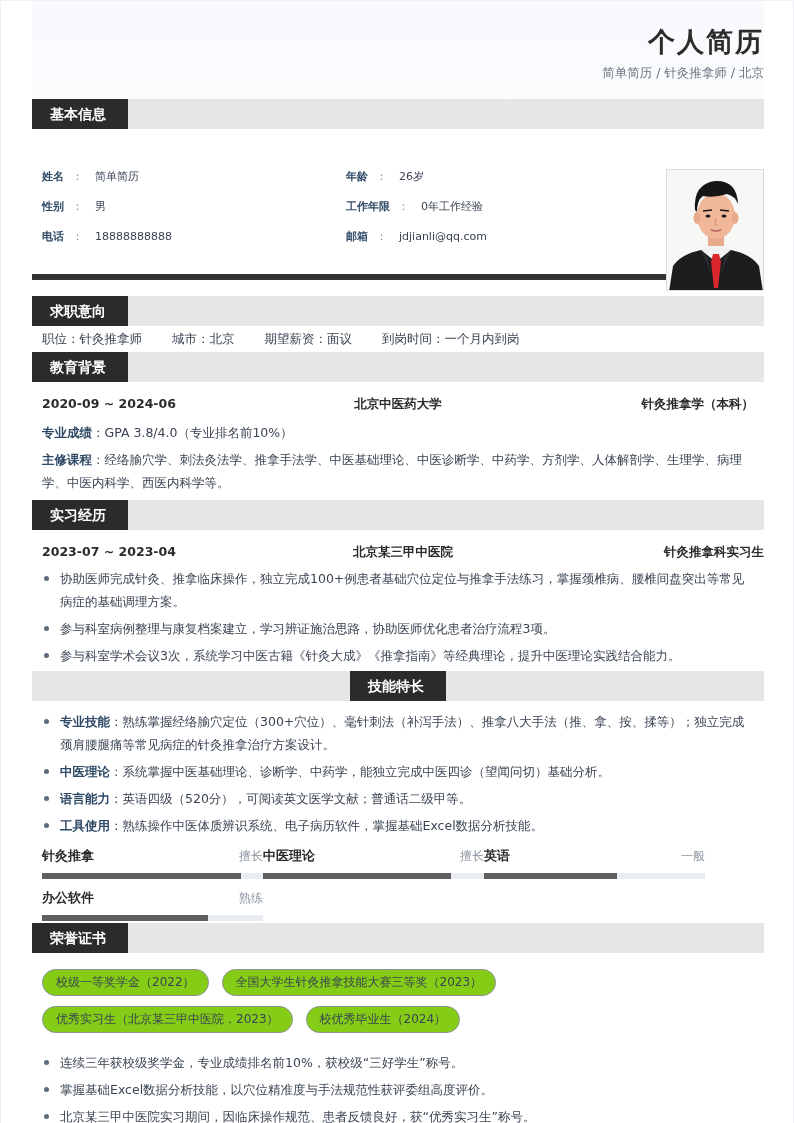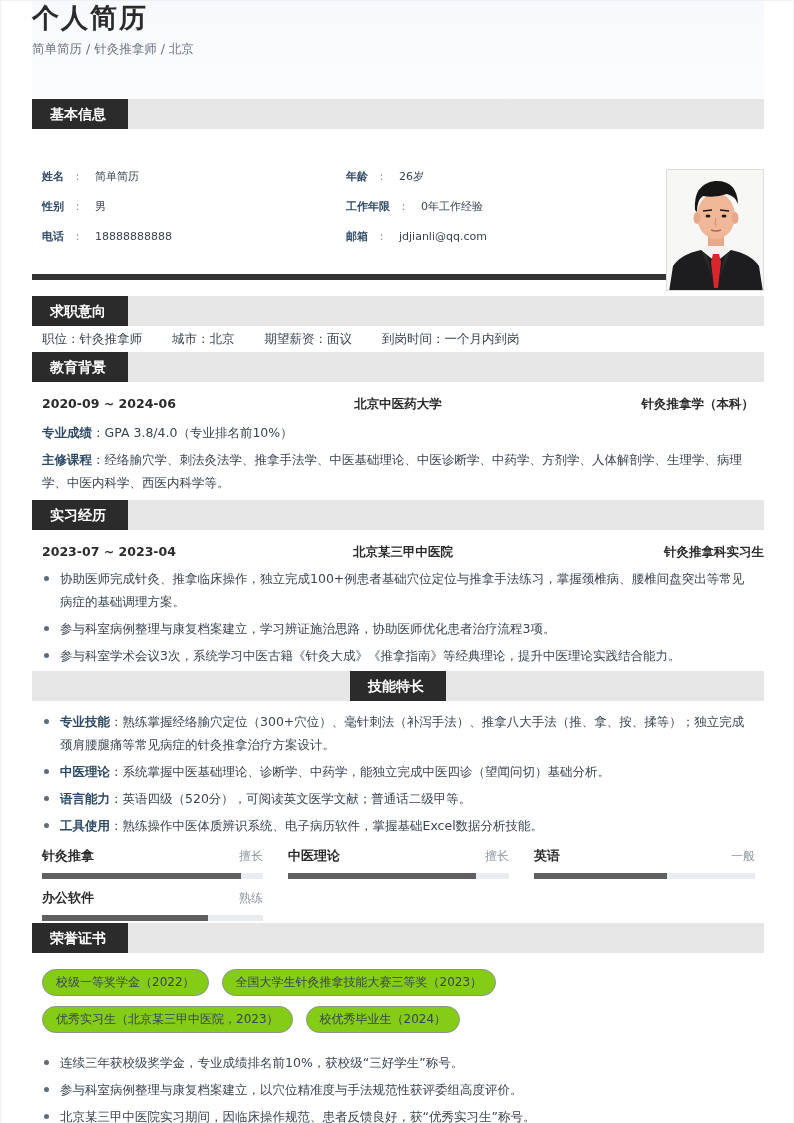--- a/index.html
+++ b/index.html
@@ -1,21 +1,21 @@
 <!DOCTYPE html>
 <html><head>
   <meta charset="utf-8">
   <style>
     * { box-sizing: border-box; margin: 0; padding: 0; }
     html, body { width: 794px; height: 1123px; overflow: hidden; background: #ffffff; }
     body { font-family: "DejaVu Sans", "Liberation Sans", sans-serif; color: #3a4452; font-size: 12.5px; position: relative; }
     .page { position: absolute; left: 0; top: 0; width: 794px; height: 1123px; border-left: 1px solid #eef0f3; border-right: 1px solid #eef0f3; border-top: 1px solid #eef0f3; }
     .content { position: absolute; left: 31px; top: 0; width: 732px; }
 
-    .header { height: 98px; background: linear-gradient(#f8f9fc, #fbfcfe); text-align: left; }
+    .header { height: 98px; background: linear-gradient(#f8f9fc, #fbfcfe); text-align: right; padding-top: 24px; }
     .header .title { font-size: 27px; font-weight: bold; color: #2b2b2b; letter-spacing: 2px; line-height: 34px; }
     .header .subtitle { font-size: 12.5px; color: #6b7480; margin-top: 6px; }
 
     .section-head { height: 30px; background: #e6e6e6; display: flex; }
     .section-head .tag { width: 96px; height: 30px; background: #2b2b2b; color: #ffffff; font-weight: bold; font-size: 14px; line-height: 30px; padding-left: 18px; }
 
     .basic { position: relative; height: 145px; }
     .basic .col { position: absolute; top: 33px; }
     .basic .col.left { left: 10px; }
     .basic .col.right { left: 314px; }
@@ -37,21 +37,21 @@
     .edu-row .r, .job-row .r { width: 200px; text-align: right; }
 
     .para { padding: 0 10px; font-size: 12.5px; line-height: 23px; color: #3a4452; }
     .para b { color: #2f4a66; }
 
     ul.bullets { list-style: none; padding: 0 10px 0 10px; }
     ul.bullets li { position: relative; padding-left: 18px; font-size: 12.5px; line-height: 23px; margin-bottom: 4px; color: #3a4452; }
     ul.bullets li::before { content: ""; position: absolute; left: 2px; top: 9px; width: 5px; height: 5px; border-radius: 50%; background: #5e6a78; }
     ul.bullets li b { color: #2f4a66; }
 
-    .skill-grid { display: grid; grid-template-columns: 221px 221px 221px; column-gap: 25px; padding: 0 10px; margin-top: 6px; }
+    .skill-grid { display: grid; grid-template-columns: 221px 221px 221px; padding: 0 10px; margin-top: 6px; }
     .skill { height: 42px; }
     .skill .top { display: flex; justify-content: space-between; height: 26px; line-height: 26px; }
     .skill .name { font-weight: bold; font-size: 13px; color: #2b2b2b; }
     .skill .lvl { font-size: 12px; color: #8a939e; }
     .skill .bar { height: 6px; background: #e9edf2; margin-top: 4px; position: relative; }
     .skill .fill { position: absolute; left: 0; top: 0; height: 6px; background: #5f5f5f; }
 
     .chips { display: flex; flex-wrap: wrap; padding: 0 10px; margin-top: 16px; }
     .chip { border: 1px solid #8a8f96; border-radius: 14px; height: 27px; line-height: 25px; padding: 0 13px; font-size: 12px; color: #3a4452; background: #84cc16; margin-right: 13px; margin-bottom: 10px; white-space: nowrap; }
 
@@ -233,18 +233,18 @@
       <div class="tag">荣誉证书</div>
     </div>
     <div class="chips">
       <span class="chip">校级一等奖学金（2022）</span>
       <span class="chip">全国大学生针灸推拿技能大赛三等奖（2023）</span>
       <span class="chip">优秀实习生（北京某三甲中医院，2023）</span>
       <span class="chip">校优秀毕业生（2024）</span>
     </div>
     <ul class="bullets honor-list">
       <li>连续三年获校级奖学金，专业成绩排名前10%，获校级“三好学生”称号。</li>
-      <li>参与科室病例整理与康复档案建立，以穴位精准度与手法规范性获评委组高度评价。</li>
+      <li>掌握基础Excel数据分析技能，以穴位精准度与手法规范性获评委组高度评价。</li>
       <li>北京某三甲中医院实习期间，因临床操作规范、患者反馈良好，获“优秀实习生”称号。</li>
     </ul>
 
   </div>
 </div>
 
 </body></html>

